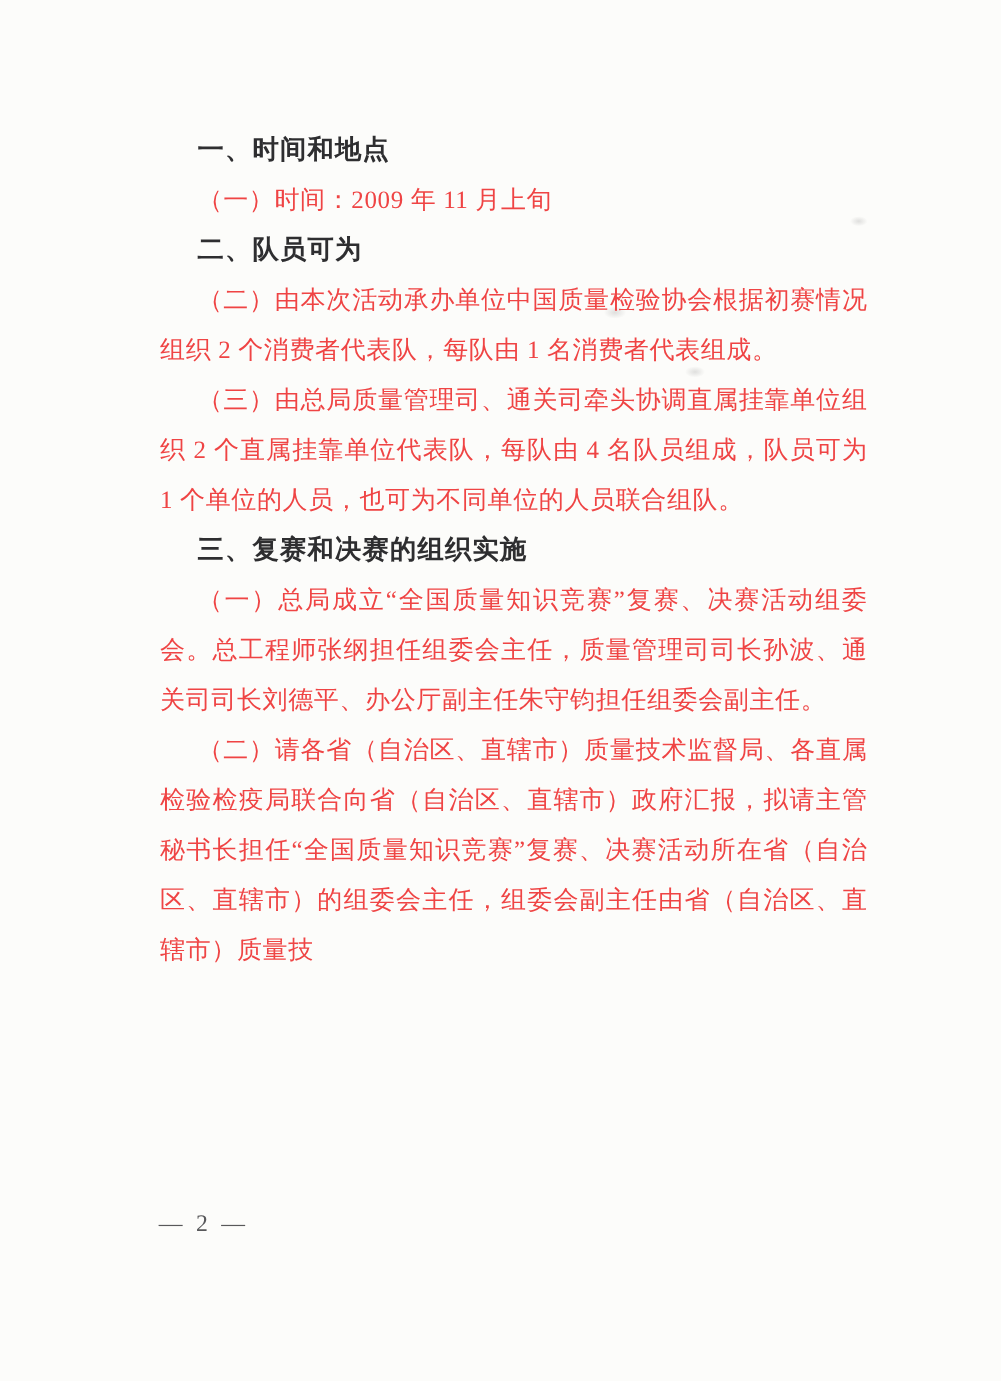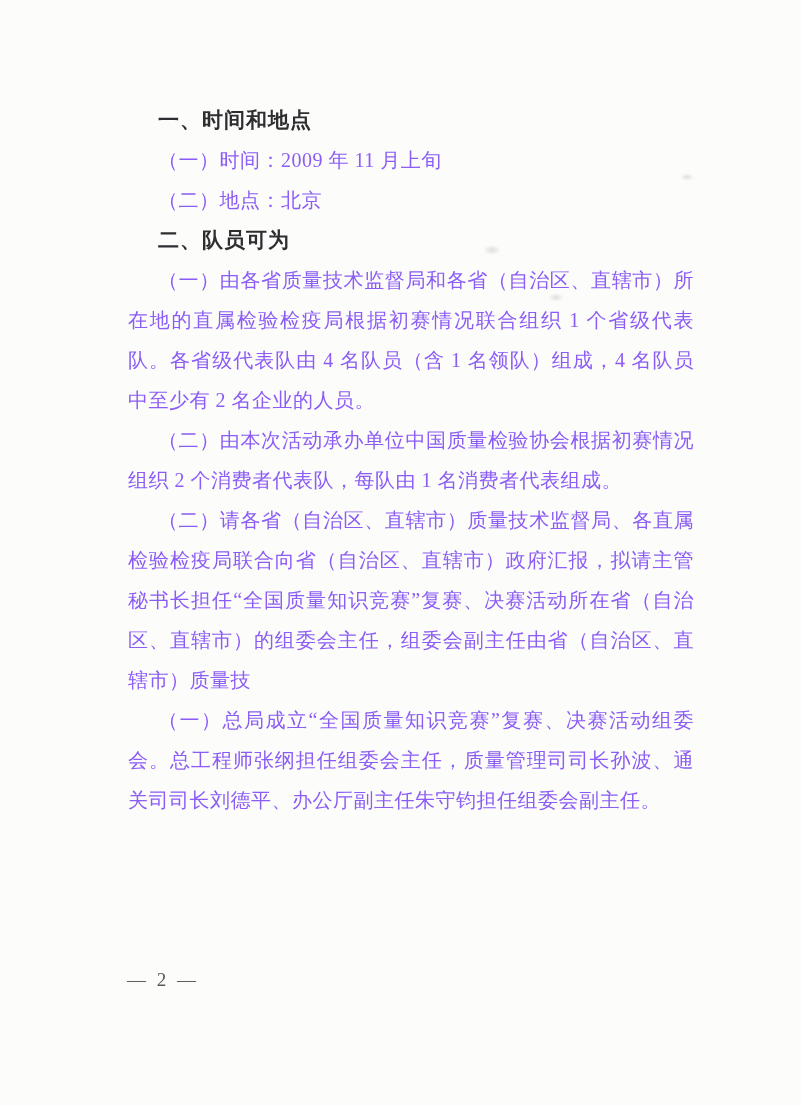--- a/index.html
+++ b/index.html
@@ -33,21 +33,21 @@
     font-size: 21px;
     line-height: 40px;
     font-weight: 700;
     color: #2e2e30;
     text-indent: 30px;
     letter-spacing: 1px;
   }
   .content p {
     margin: 0;
     text-indent: 30px;
-    color: #8b5cf6;
+    color: #ef4444;
   }
   .content p.no-indent {
     text-indent: 0;
   }
   .page-number {
     position: absolute;
     left: 127px;
     top: 966px;
     font-family: "Liberation Serif", serif;
     font-size: 19px;
@@ -70,25 +70,25 @@
 
 <div class="page">
   <div class="speck s1"></div>
   <div class="speck s2"></div>
   <div class="speck s3"></div>
 
   <div class="content">
 
     <h2>一、时间和地点</h2>
     <p>（一）时间：2009 年 11 月上旬</p>
-    <p>（二）地点：北京</p>
 
     <h2>二、队员可为</h2>
-    <p>（一）由各省质量技术监督局和各省（自治区、直辖市）所在地的直属检验检疫局根据初赛情况联合组织 1 个省级代表队。各省级代表队由 4 名队员（含 1 名领队）组成，4 名队员中至少有 2 名企业的人员。</p>
     <p>（二）由本次活动承办单位中国质量检验协会根据初赛情况组织 2 个消费者代表队，每队由 1 名消费者代表组成。</p>
+    <p>（三）由总局质量管理司、通关司牵头协调直属挂靠单位组织 2 个直属挂靠单位代表队，每队由 4 名队员组成，队员可为 1 个单位的人员，也可为不同单位的人员联合组队。</p>
 
+    <h2>三、复赛和决赛的组织实施</h2>
+    <p>（一）总局成立“全国质量知识竞赛”复赛、决赛活动组委会。总工程师张纲担任组委会主任，质量管理司司长孙波、通关司司长刘德平、办公厅副主任朱守钧担任组委会副主任。</p>
     <p>（二）请各省（自治区、直辖市）质量技术监督局、各直属检验检疫局联合向省（自治区、直辖市）政府汇报，拟请主管秘书长担任“全国质量知识竞赛”复赛、决赛活动所在省（自治区、直辖市）的组委会主任，组委会副主任由省（自治区、直辖市）质量技</p>
-    <p>（一）总局成立“全国质量知识竞赛”复赛、决赛活动组委会。总工程师张纲担任组委会主任，质量管理司司长孙波、通关司司长刘德平、办公厅副主任朱守钧担任组委会副主任。</p>
 
   </div>
 
   <div class="page-number">— 2 —</div>
 </div>
 
 </body></html>

